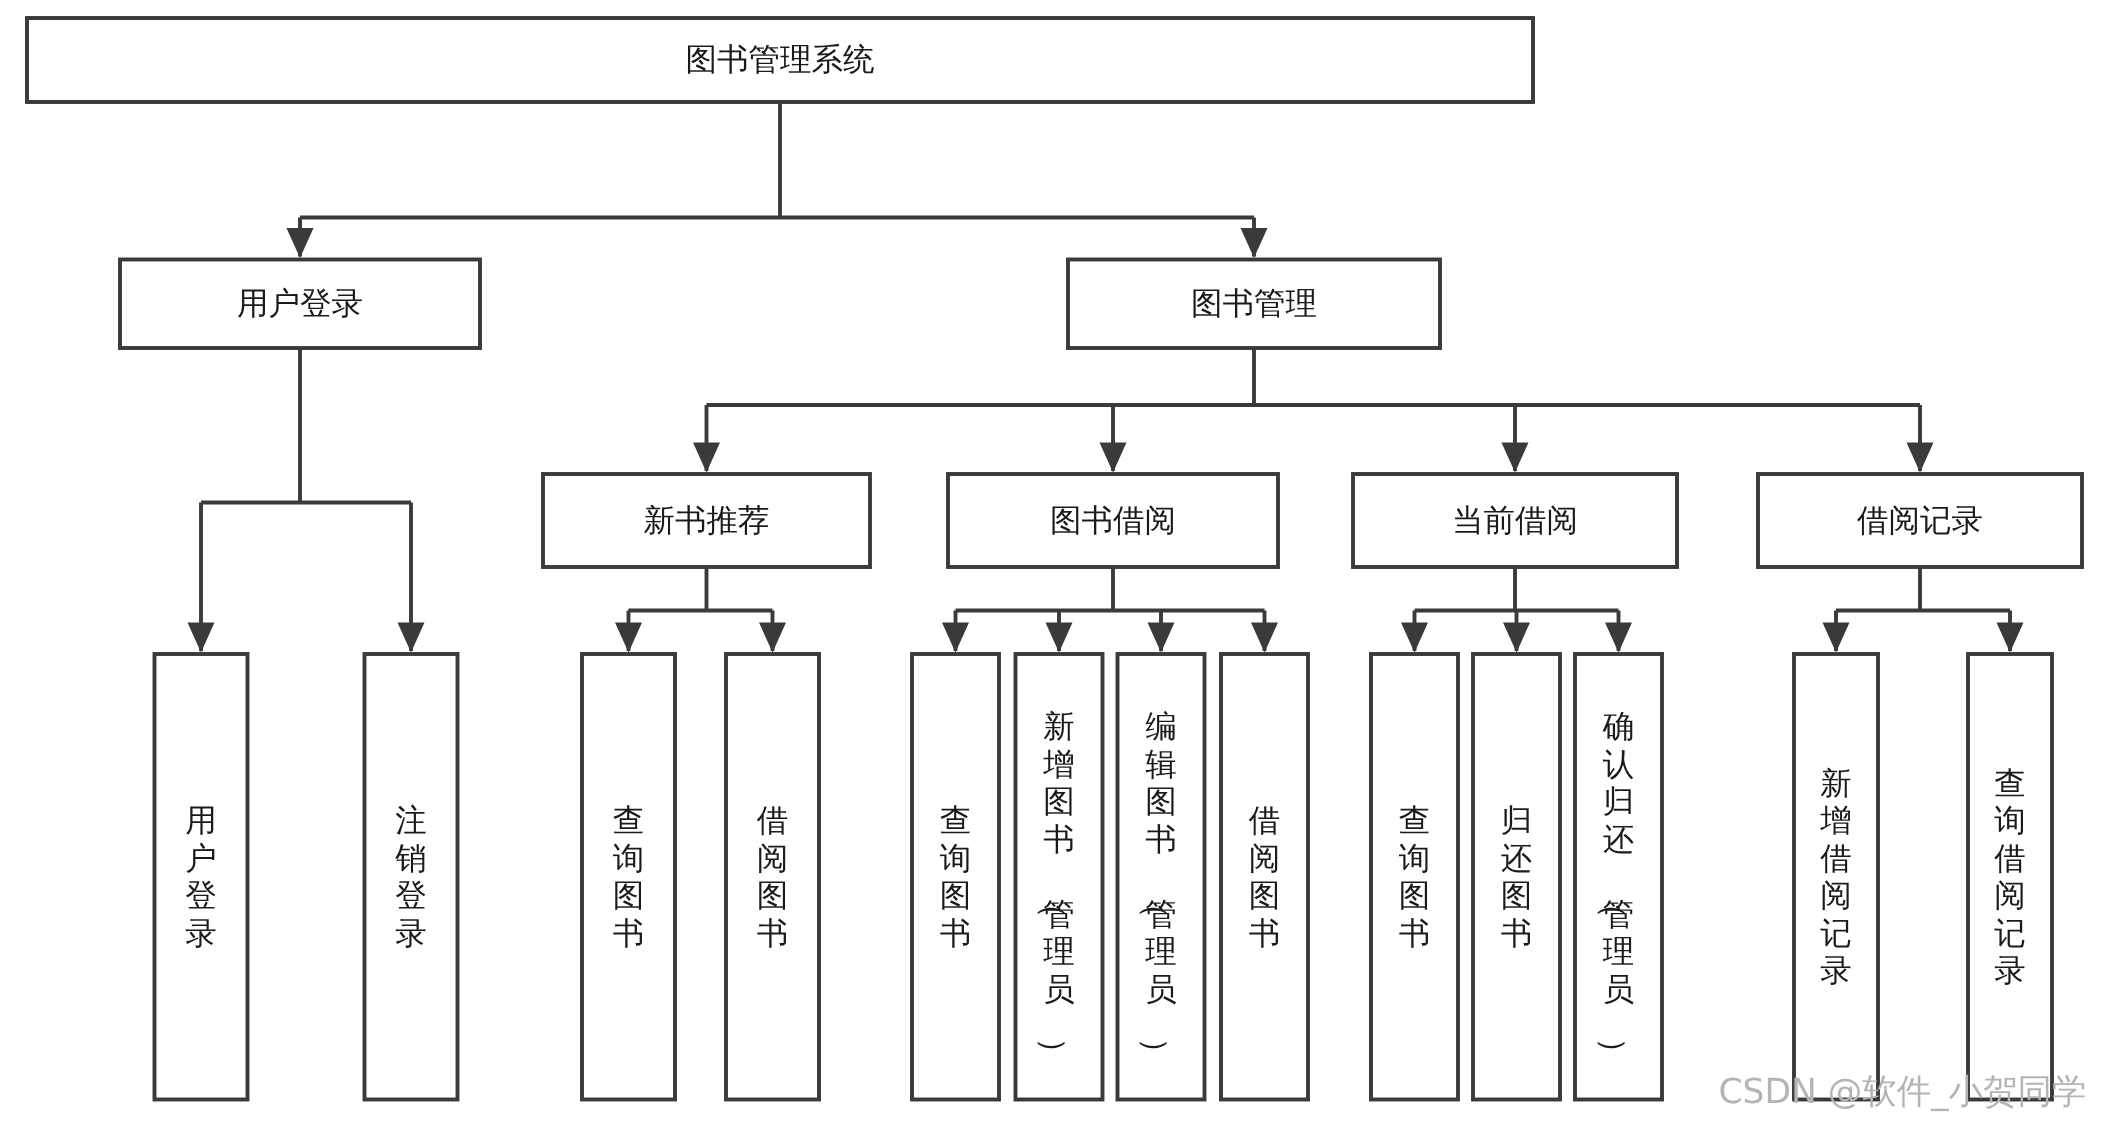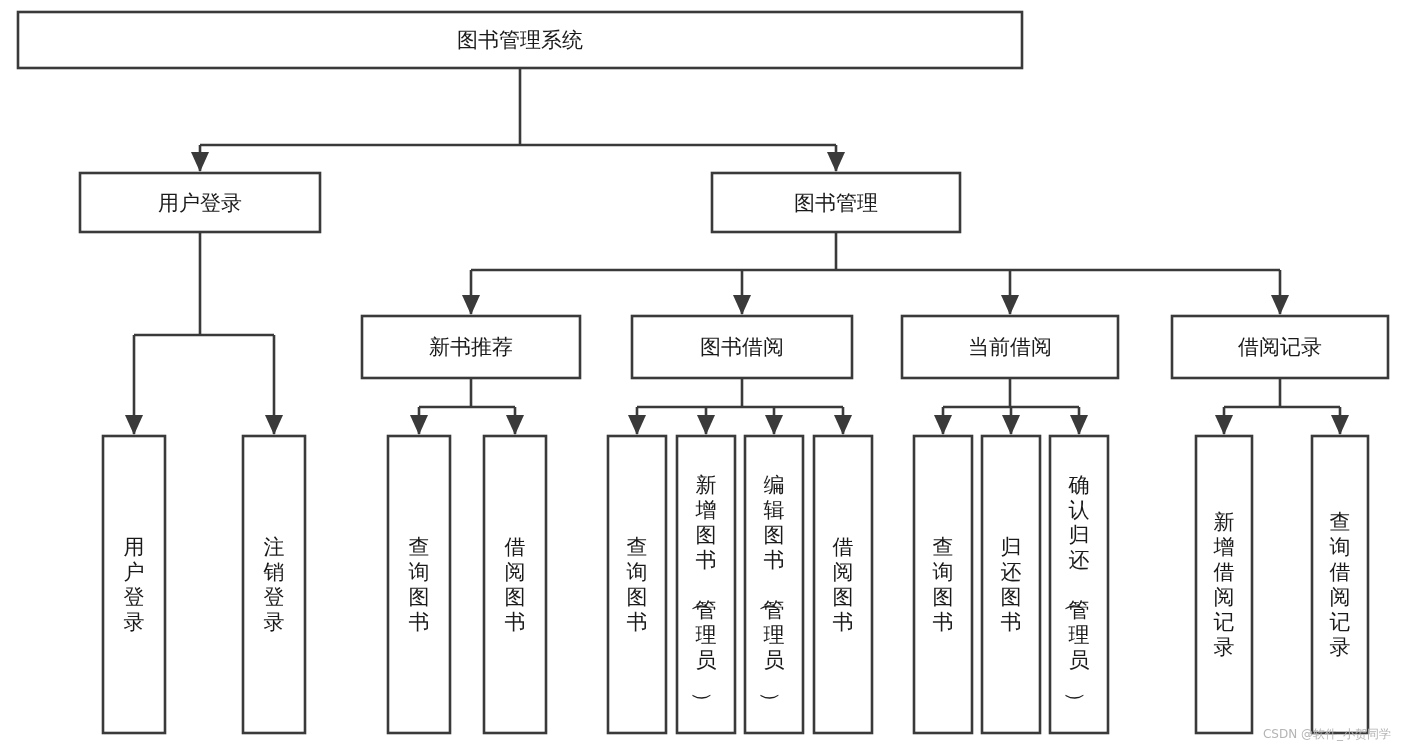--- a/index.html
+++ b/index.html
@@ -53,21 +53,21 @@
     font-family: "DejaVu Sans", "Liberation Sans", sans-serif;
     font-size: 21px;
     fill: #1a1a1a;
     text-anchor: middle;
   }
   .watermark {
     position: absolute;
     right: 14px;
     bottom: 4px;
     font-family: "DejaVu Sans", "Liberation Sans", sans-serif;
-    font-size: 12px;
+    font-size: 23px;
     color: #b4b4b4;
     white-space: nowrap;
     user-select: none;
   }
 </style>
 </head>
 <body>
 
 <div id="diagram-root">
   <svg id="tree-svg" viewBox="0 0 1405 747">

